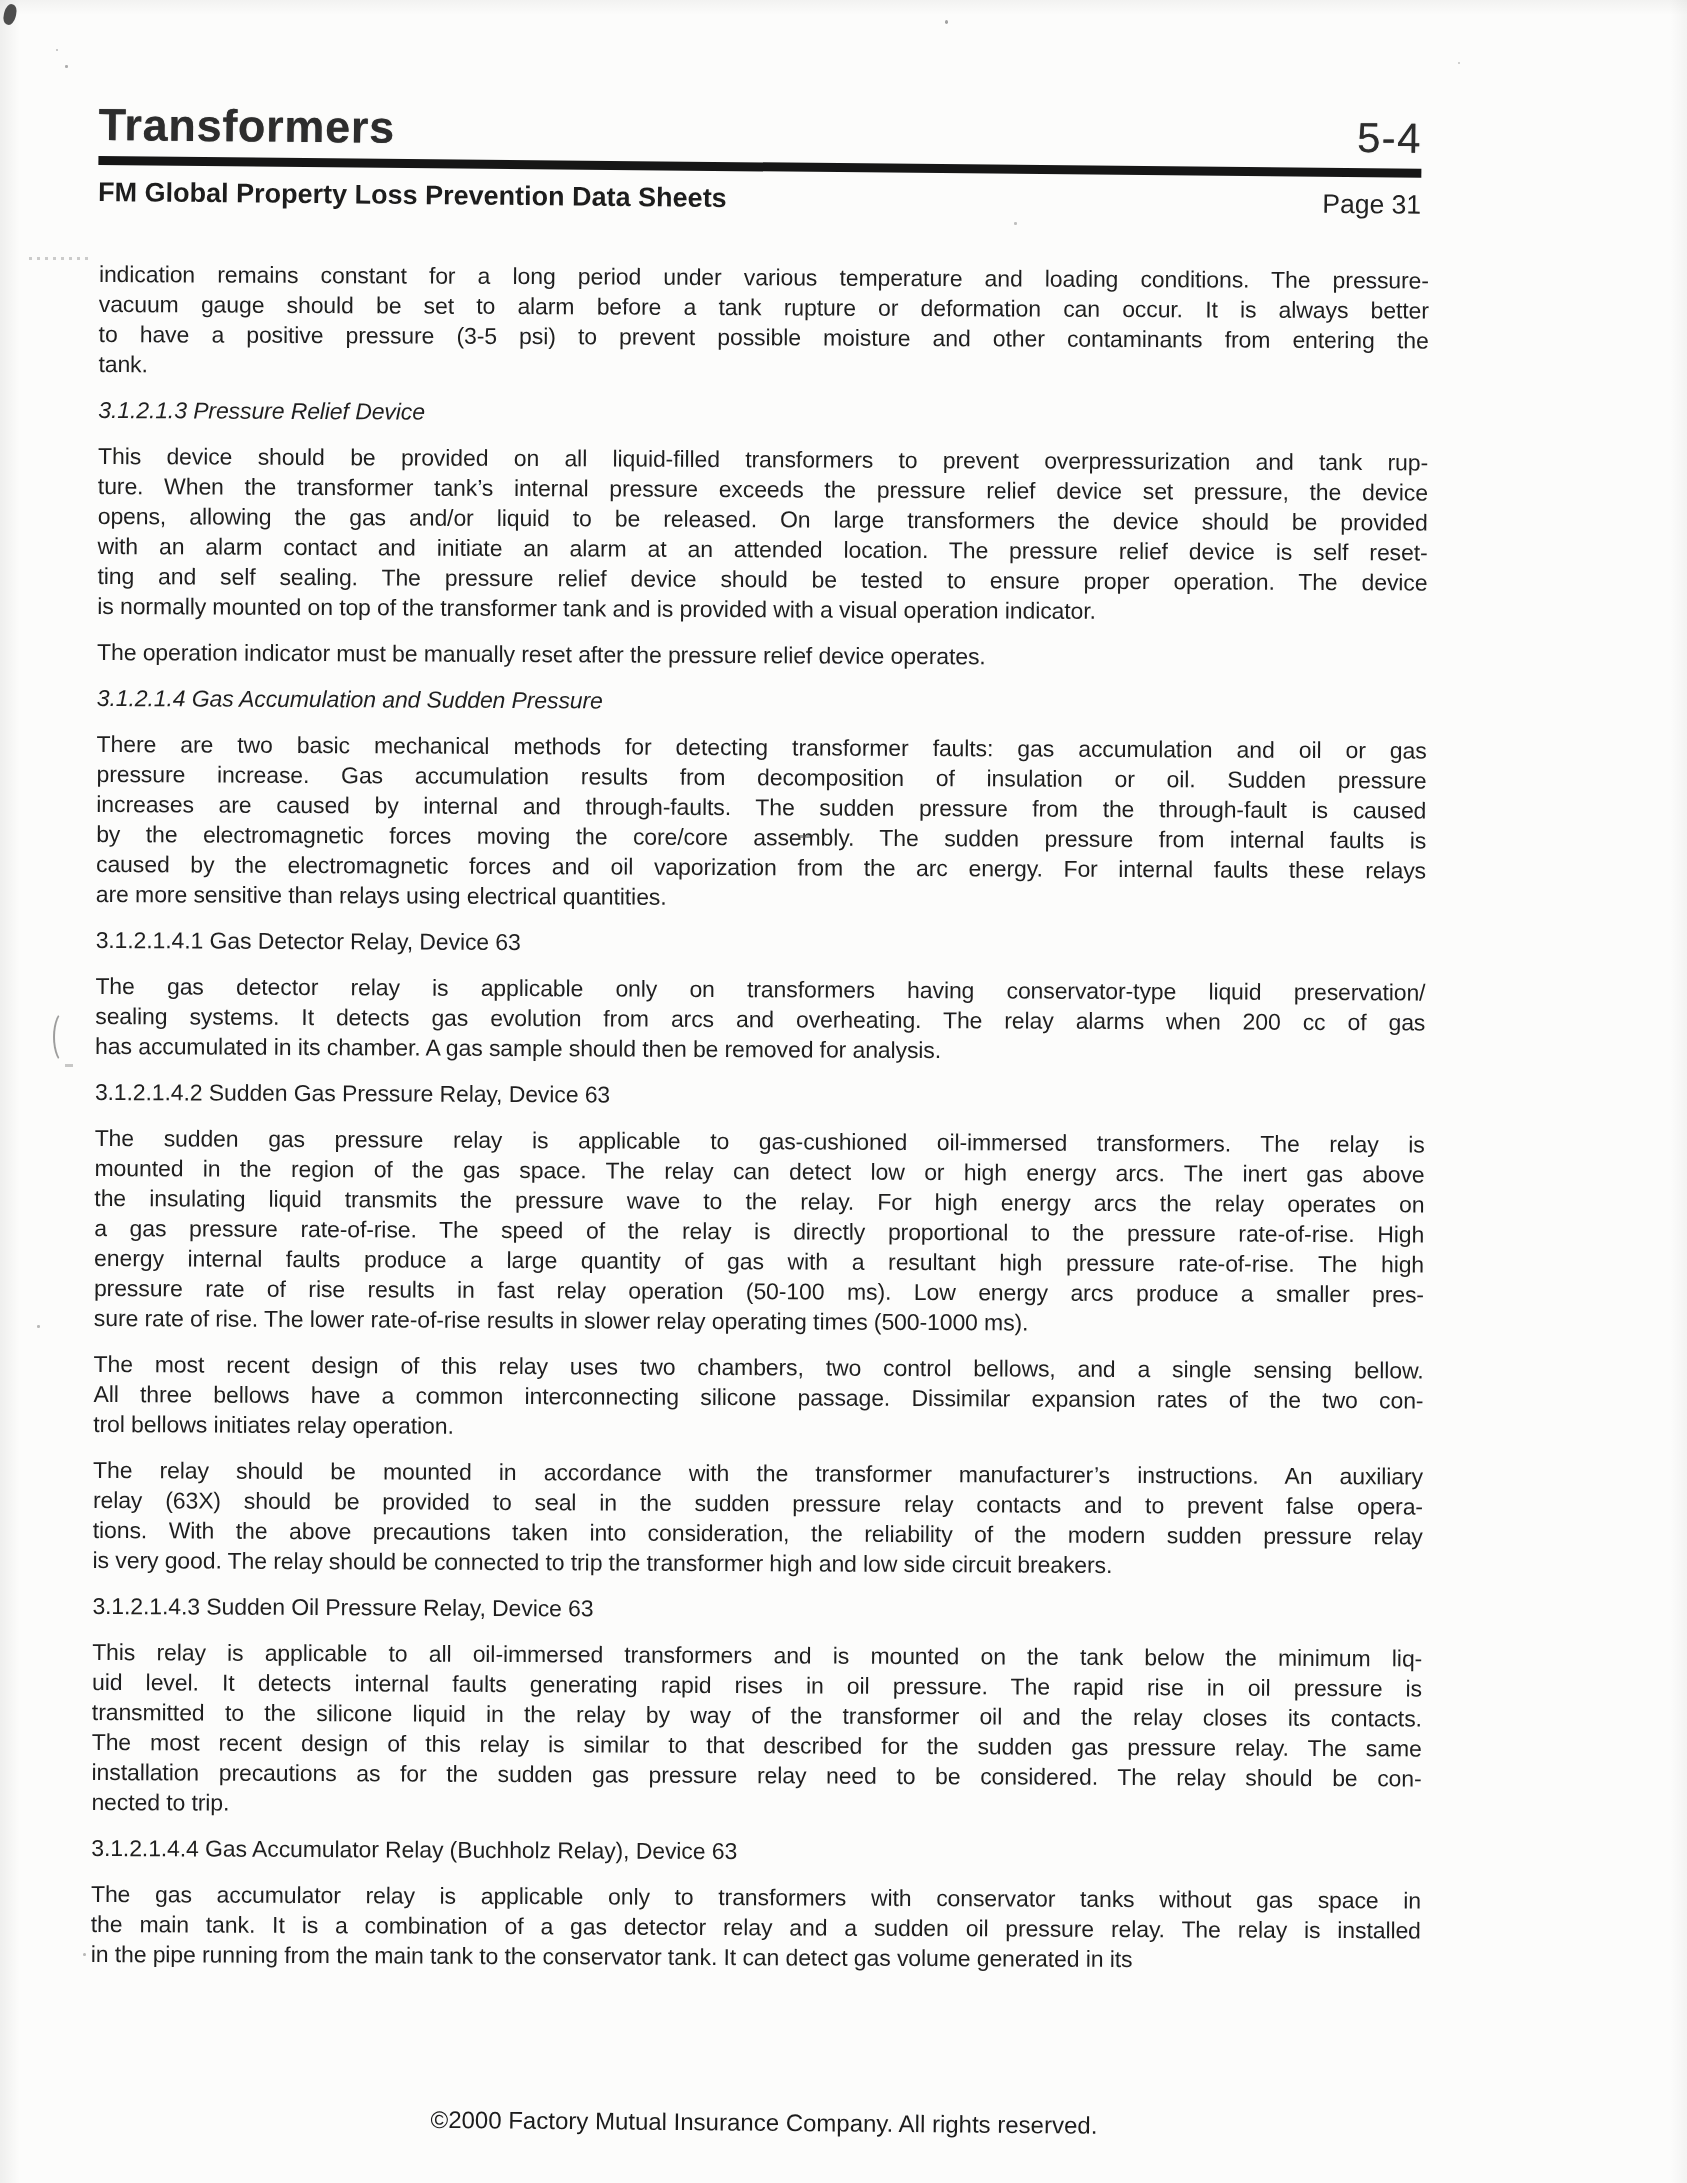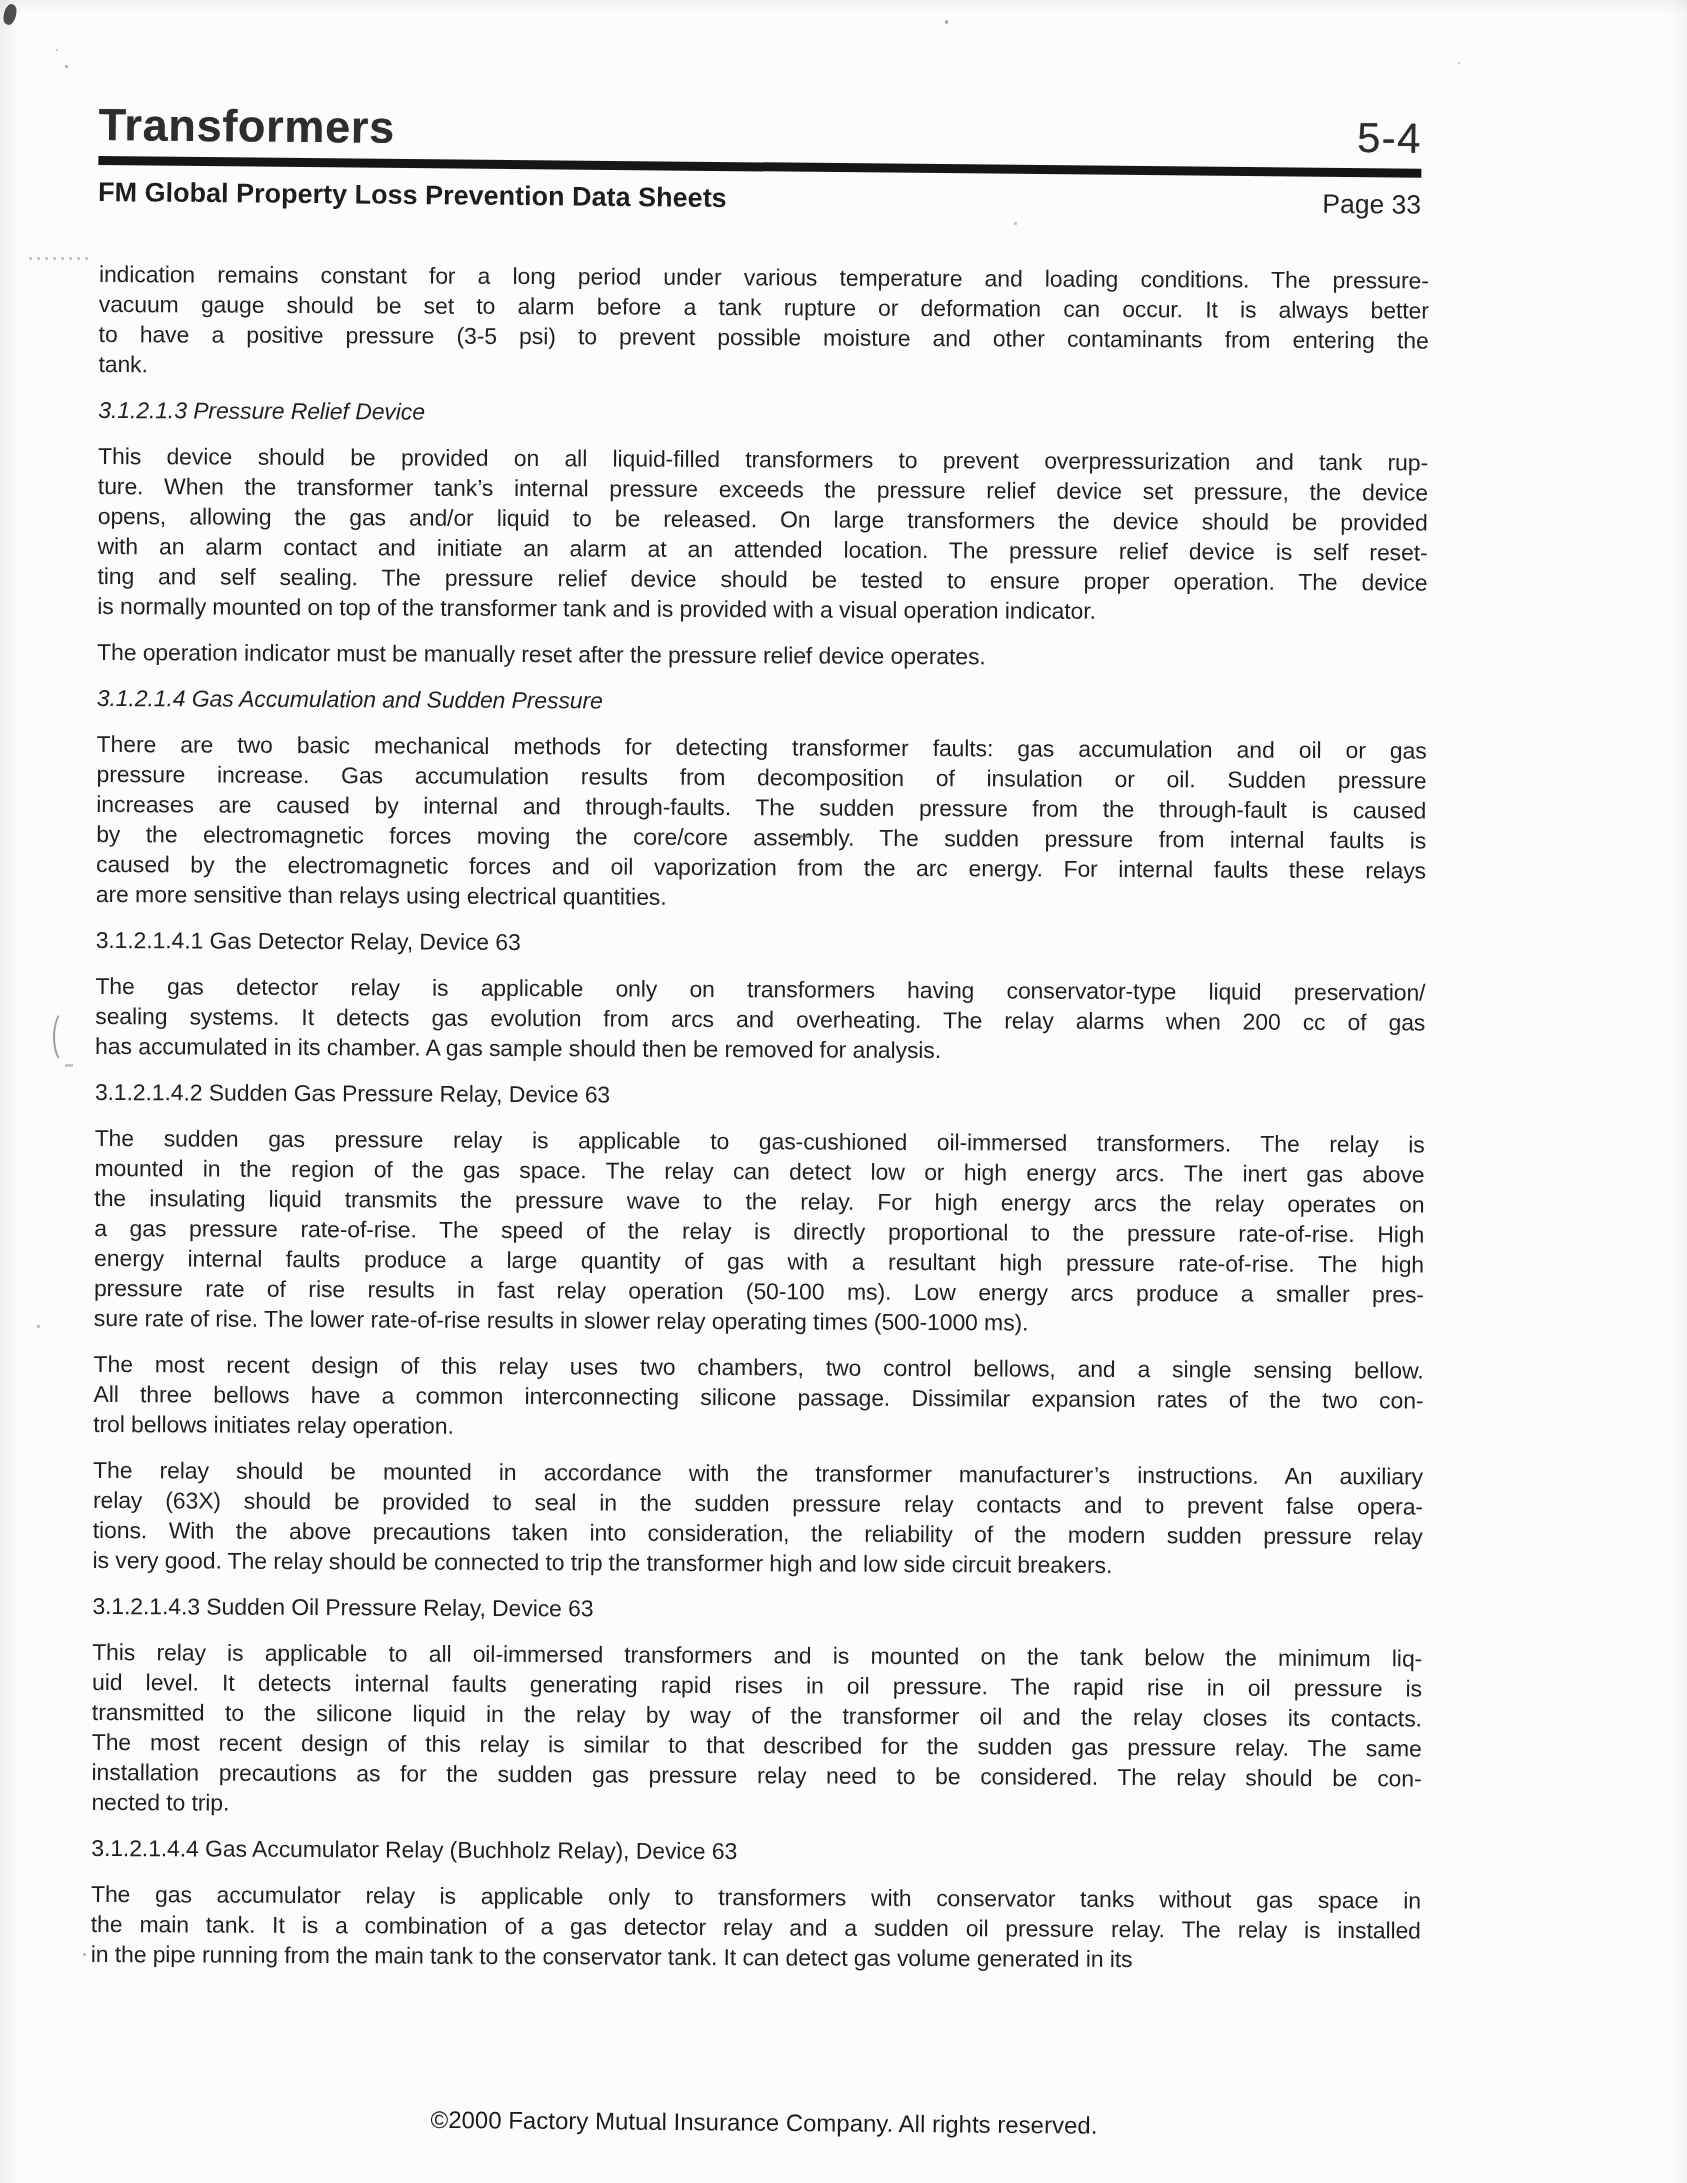--- a/index.html
+++ b/index.html
@@ -76,21 +76,21 @@
   <div class="edge-shade-right"></div>
 
   <div class="header">
     <div class="title-row">
       <div class="doc-title">Transformers</div>
       <div class="section-no">5-4</div>
     </div>
     <div class="rule"></div>
     <div class="subtitle-row">
       <div class="doc-subtitle">FM Global Property Loss Prevention Data Sheets</div>
-      <div class="page-label">Page 33</div>
+      <div class="page-label">Page 31</div>
     </div>
   </div>
 
   <div class="docbody">
       <div class="paragraph">
         <div class="line">indication remains constant for a long period under various temperature and loading conditions. The pressure-</div>
         <div class="line">vacuum gauge should be set to alarm before a tank rupture or deformation can occur. It is always better</div>
         <div class="line">to have a positive pressure (3-5 psi) to prevent possible moisture and other contaminants from entering the</div>
         <div class="line last">tank.</div>
       </div>

